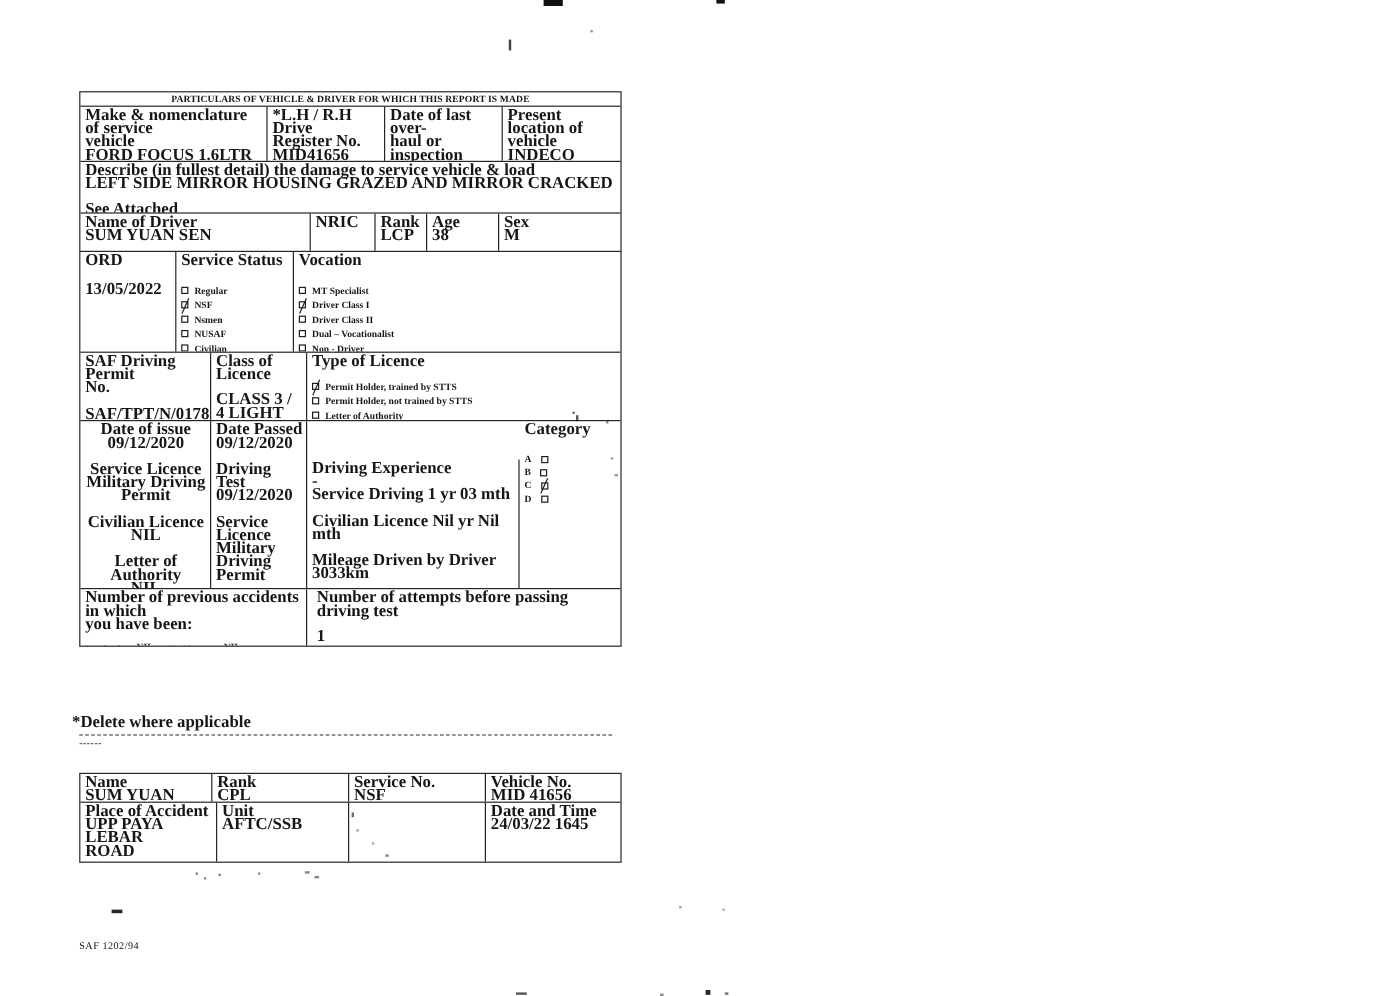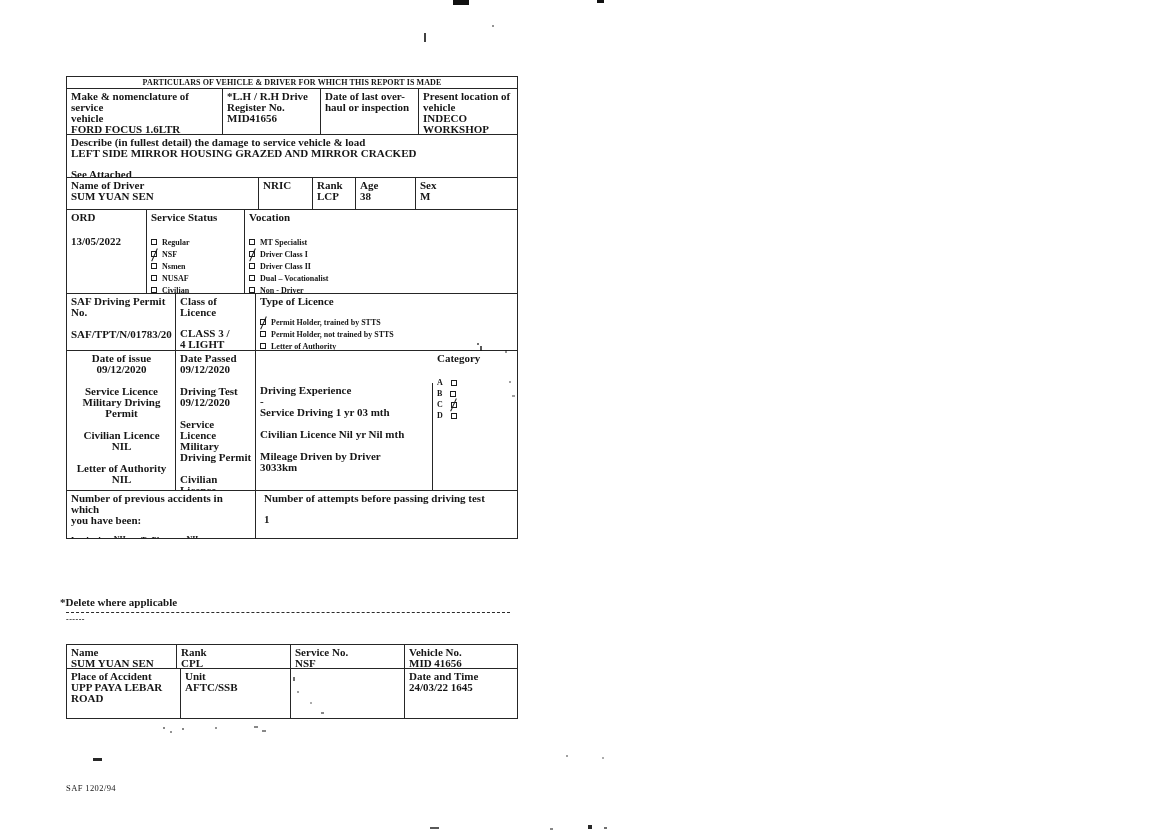--- a/index.html
+++ b/index.html
@@ -11,21 +11,21 @@
     font-family: "Liberation Serif", serif;
     color: #161616;
     overflow: hidden;
   }
   .abs { position: absolute; }
   .tbl { position: absolute; left: 66px; width: 452px; border: 1.6px solid #262626; background: #fff; }
   .trow { display: flex; border-bottom: 1.4px solid #262626; }
   .trow:last-child { border-bottom: none; }
   .cell { border-right: 1.4px solid #262626; padding: 2px 3px 1px 4px; overflow: hidden; }
   .cell:last-child { border-right: none; flex: 1; }
-  .t8 { font-size: 11px; line-height: 11px; font-weight: bold; white-space: pre-line; }
+  .t8 { font-size: 14px; line-height: 11px; font-weight: bold; white-space: pre-line; }
   .title-row {
     height: 12px; border-bottom: 1.4px solid #262626;
     text-align: center; font-size: 8px; font-weight: bold; line-height: 11px;
     letter-spacing: 0.1px;
   }
   .val-gap { margin-top: 13px; }
   .gap10 { margin-top: 10px; }
   .cb-list { margin-top: 13px; }
   .cb-list.tight { margin-top: 9px; }
   .cb-row { display: flex; align-items: center; height: 12px; gap: 5px; }

